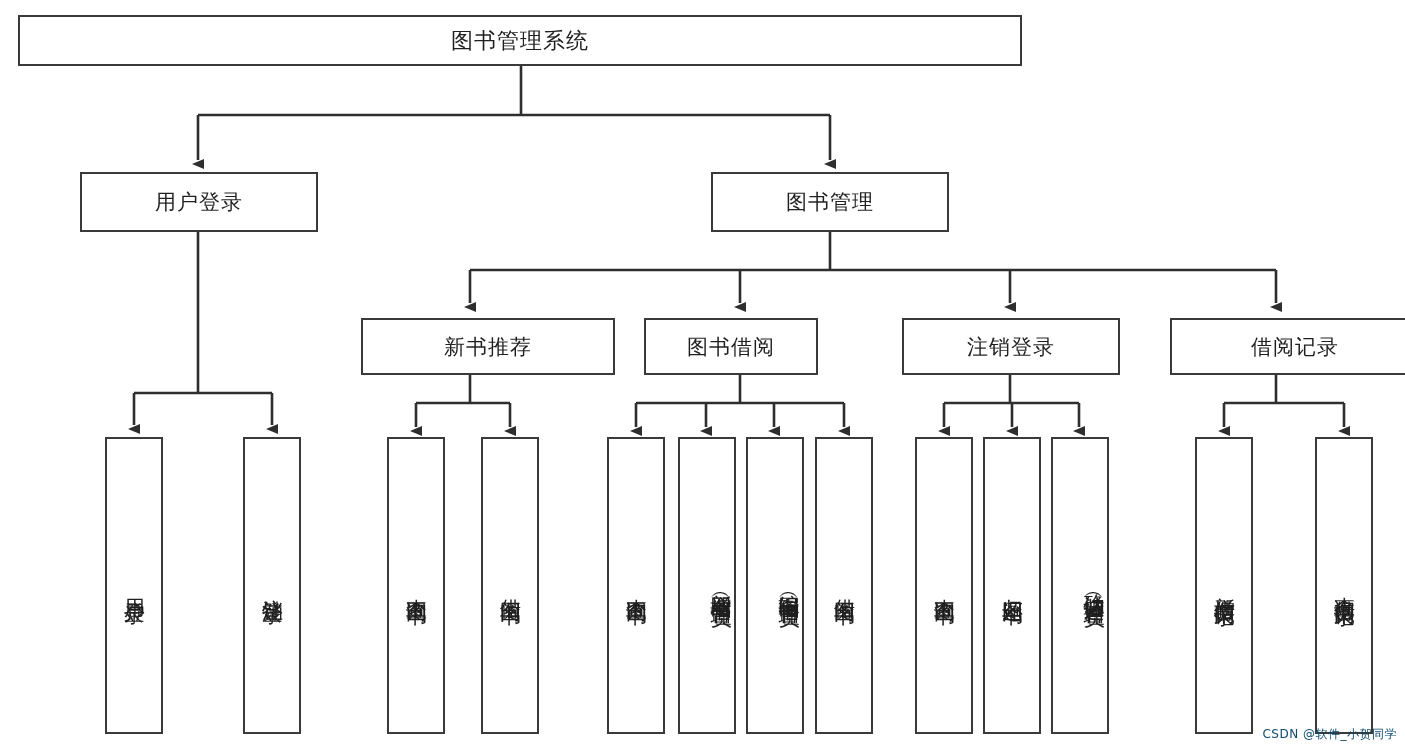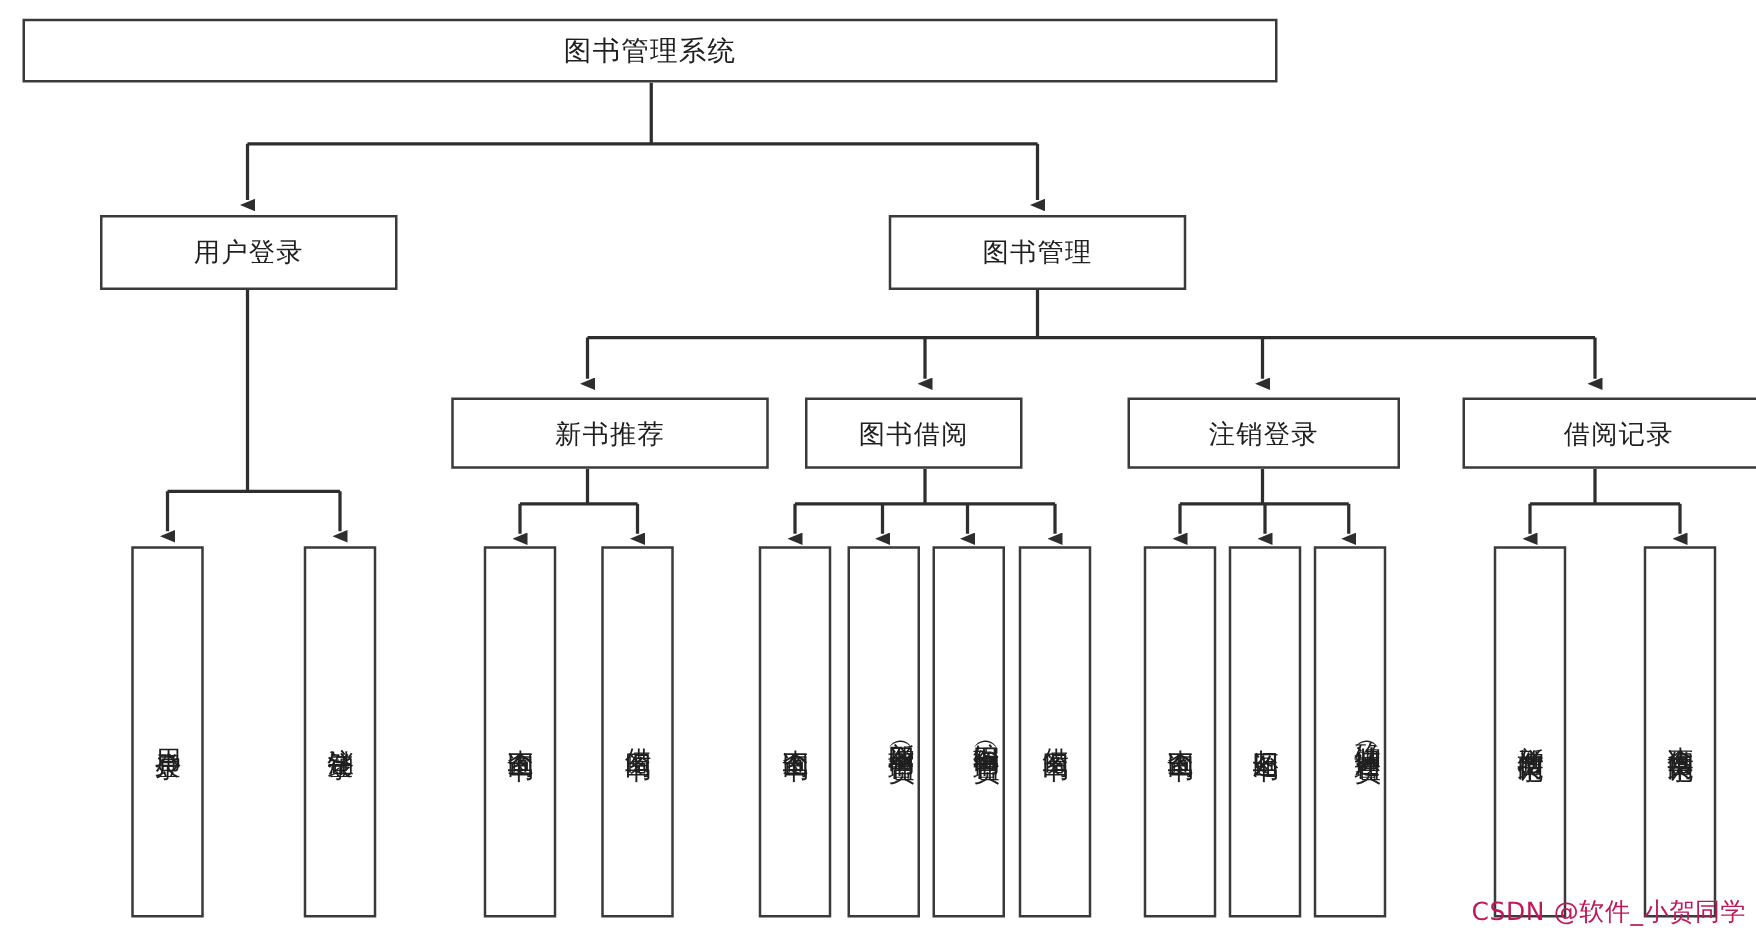--- a/index.html
+++ b/index.html
@@ -6,21 +6,21 @@
   body{font-family:"DejaVu Sans","Liberation Sans",sans-serif;}
   #canvas{position:relative;width:1405px;height:747px;background:#ffffff;overflow:hidden;}
   svg#wires{position:absolute;left:0;top:0;width:1405px;height:747px;}
   .node{position:absolute;box-sizing:border-box;border:2.5px solid #3a3a3a;background:#ffffff;display:flex;align-items:center;justify-content:center;color:#1f1f1f;}
   .node.h{font-size:21px;letter-spacing:1px;}
   .node.root{font-size:22px;}
   .node.v{writing-mode:vertical-rl;text-orientation:upright;font-size:21px;line-height:1.28;letter-spacing:2px;padding:6px 0;}
   .node.v > span{writing-mode:vertical-rl;text-orientation:upright;display:block;text-align:center;}
   .node.v.toplead{align-items:flex-start;}
   .node.v.mid{align-items:center;}
-  .watermark{position:absolute;right:8px;bottom:4px;color:#be185d;font-size:20px;letter-spacing:.5px;white-space:nowrap;}
+  .watermark{position:absolute;right:8px;bottom:4px;color:#0c4a6e;font-size:12px;letter-spacing:.5px;white-space:nowrap;}
 </style>
 </head>
 <body>
 
 <div id="canvas">
 
   <svg id="wires" viewBox="0 0 1405 747">
     <defs>
       <marker id="arrow" markerWidth="10" markerHeight="12" refX="1" refY="6" orient="auto" markerUnits="userSpaceOnUse">
         <path d="M0,0 L10,0 L5,12 Z" fill="#2e2e2e"></path>

